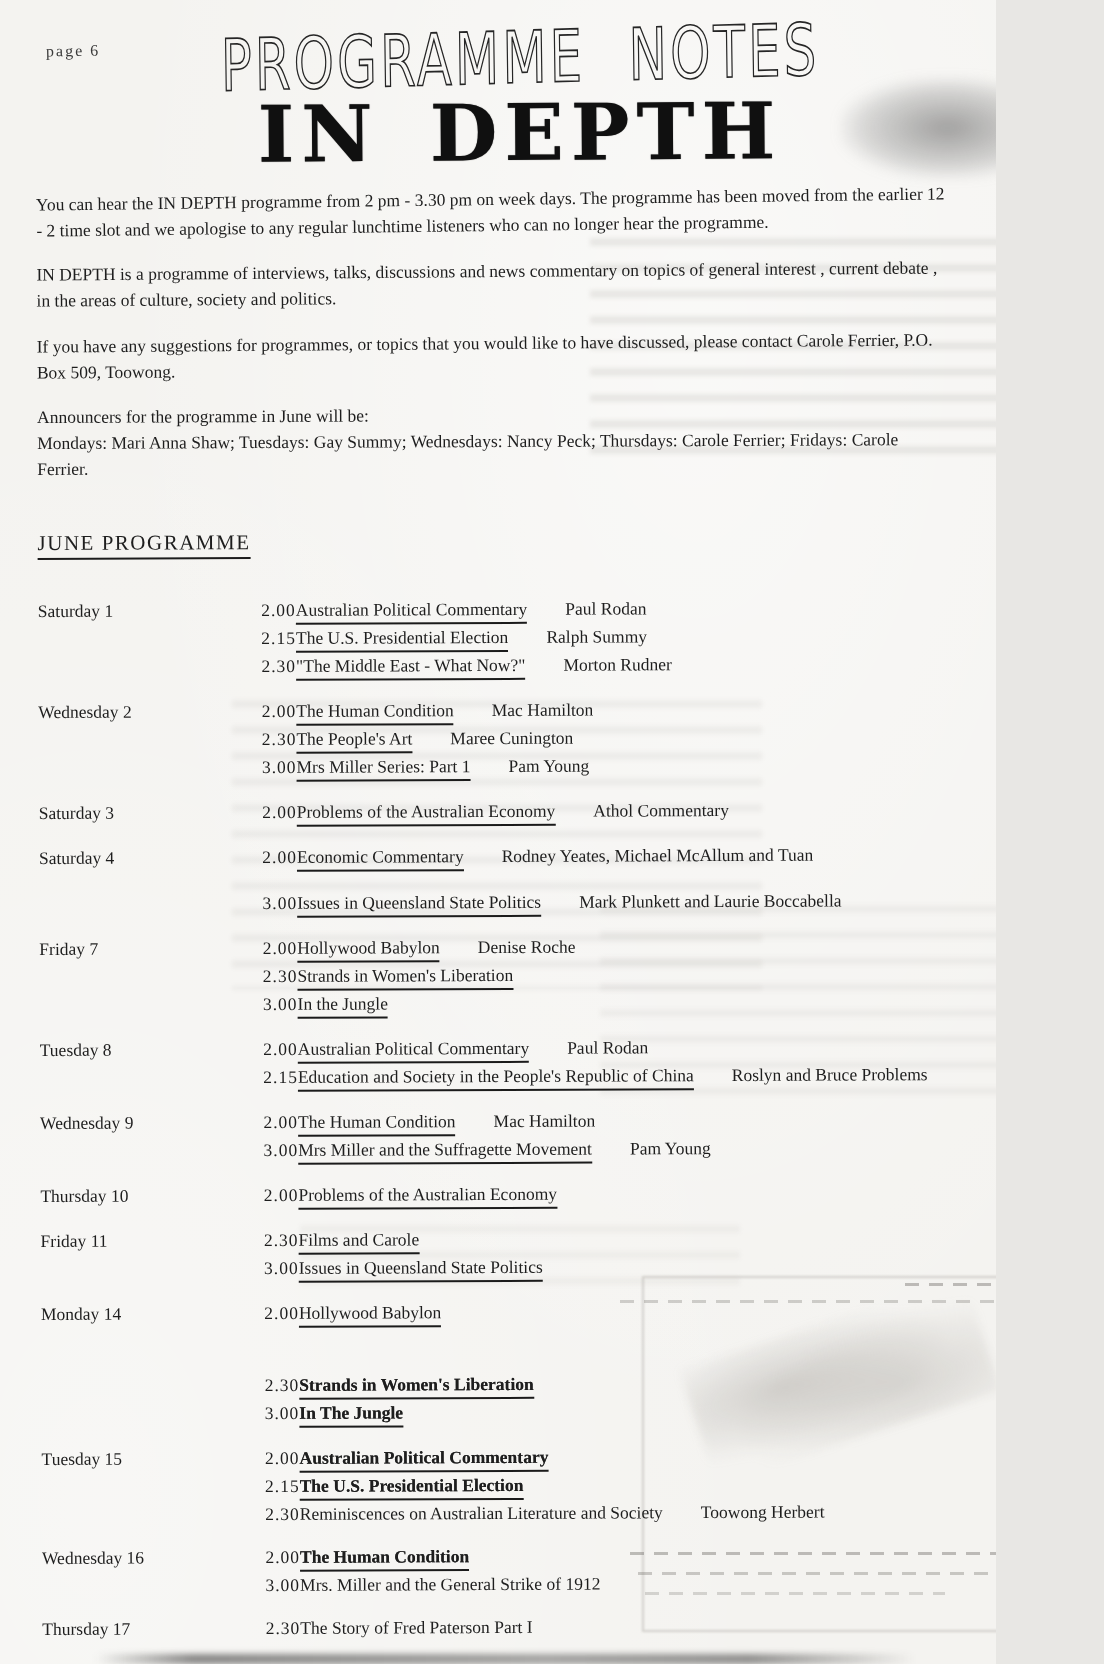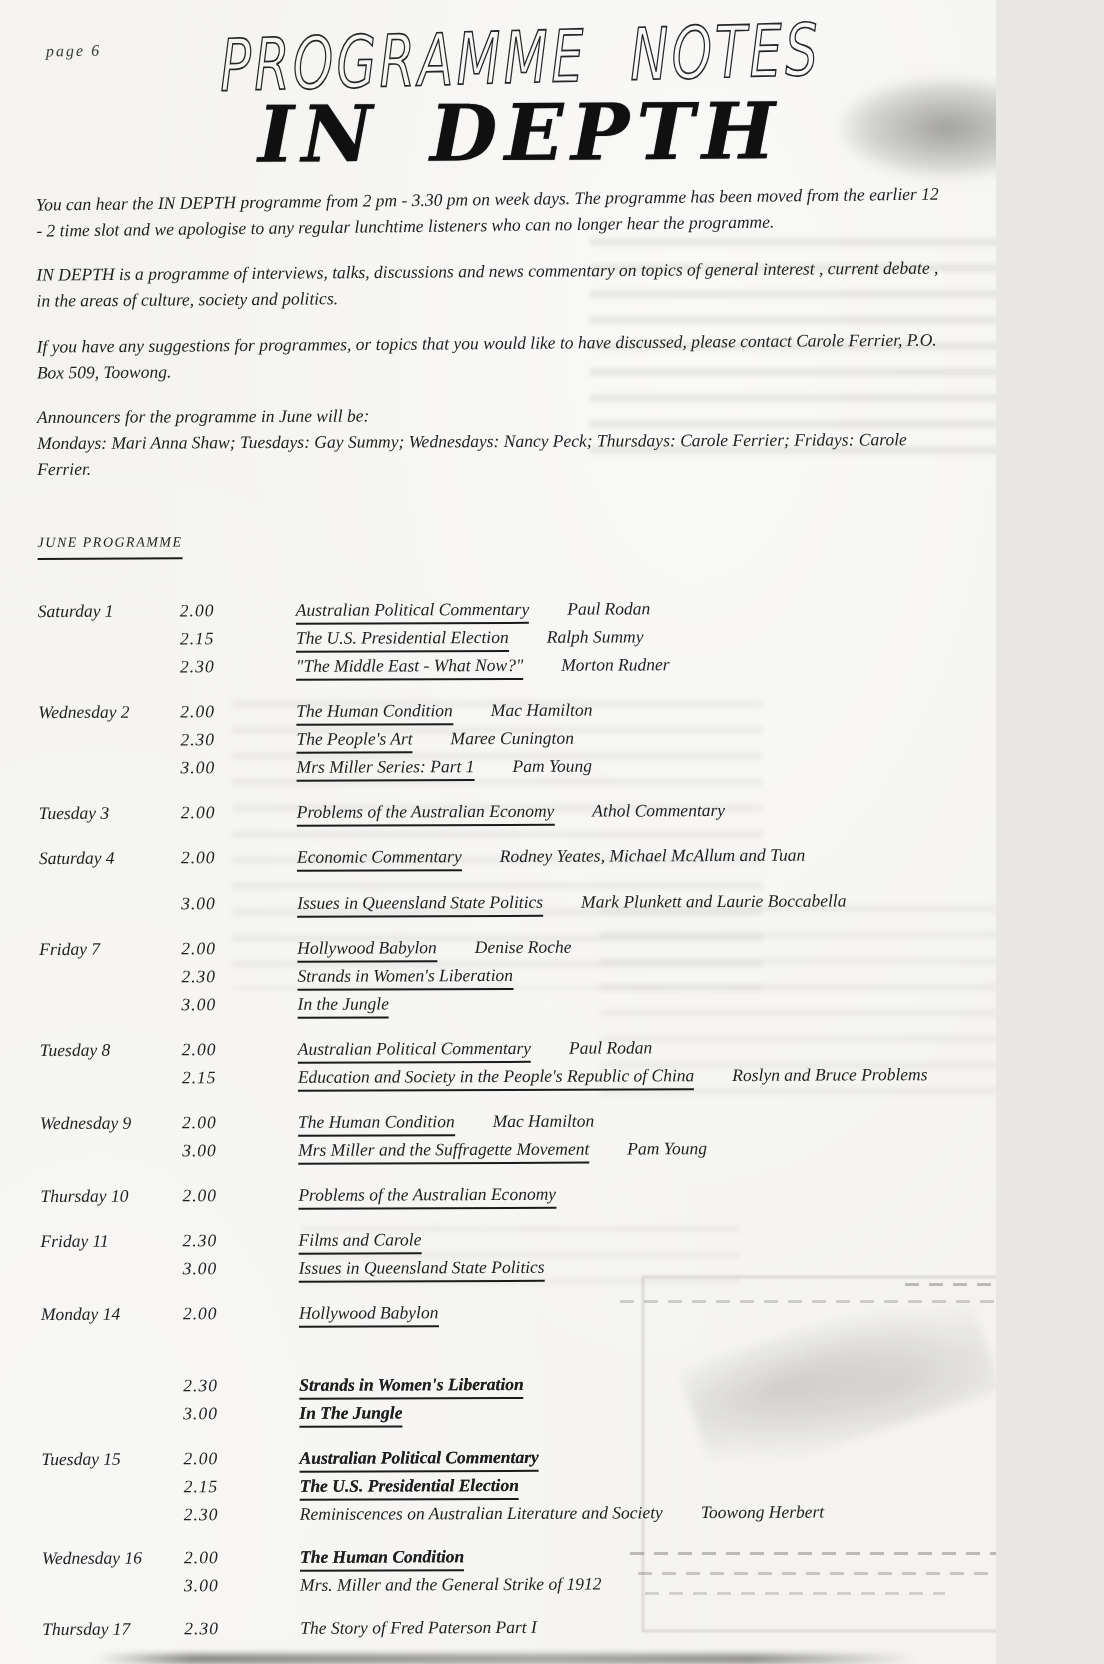--- a/index.html
+++ b/index.html
@@ -6,21 +6,20 @@
   .page{
     position:relative;
     width:996px;height:1664px;
     background:#f4f3f0;
     background-image:
       radial-gradient(ellipse at 70% 20%, rgba(255,255,255,.5), transparent 60%),
       radial-gradient(ellipse at 10% 90%, rgba(255,255,255,.35), transparent 55%);
     overflow:hidden;
     color:#1e1e1e;
     font-family:"Liberation Serif", serif;
-    font-style:italic;
   }
   .page-number{
     position:absolute;top:42px;left:46px;
     font-size:16px;letter-spacing:2px;color:#3a3a3a;
     transform:rotate(-1deg);
   }
   .masthead{
     position:relative;
     padding-top:26px;
     text-align:center;
@@ -61,37 +60,37 @@
     transform-origin:left top;
     z-index:2;
   }
   .para{margin:0 0 20px 0;max-width:1012px;}
   .para.tilt1{transform:rotate(-.45deg);}
   .para.tilt2{transform:rotate(-.2deg);}
   .announcers-block{margin-bottom:30px;}
   .programme-heading{
     display:inline-block;
     margin:18px 0 0 0;
-    font-size:14px;
+    font-size:21px;
     font-weight:normal;
     letter-spacing:1.5px;
     border-bottom:2px solid #1c1c1c;
     padding-bottom:2px;
   }
   #schedule{margin-top:38px;}
   .sgroup{margin-bottom:17px;}
   .srow{
     display:flex;
     align-items:baseline;
     line-height:26px;
   }
   .srow.gap-sm{margin-top:18px;}
   .srow.gap-lg{margin-top:44px;}
   .col-day{width:142px;flex:none;}
-  .col-time{width:116px;flex:none;letter-spacing:1px;}
+  .col-time{width:116px;flex:none;letter-spacing:1px;text-align:right;}
   .col-title{flex:1;white-space:nowrap;}
   .ptitle{display:inline-block;}
   .ptitle.u{border-bottom:2px solid #1b1b1b;padding-bottom:0px;}
   .ptitle.b{font-weight:bold;text-shadow:0 0 .6px rgba(0,0,0,.7);}
   .speaker{margin-left:38px;}
   
   .artifact{position:absolute;pointer-events:none;z-index:1;}
   .ghost-lines{
     background:repeating-linear-gradient(
       180deg,
@@ -191,21 +190,21 @@
             <div class="col-title"><span class="ptitle u">The People's Art</span><span class="speaker">Maree Cunington</span></div>
           </div>
           <div class="srow">
             <div class="col-day"></div>
             <div class="col-time">3.00</div>
             <div class="col-title"><span class="ptitle u">Mrs Miller Series: Part 1</span><span class="speaker">Pam Young</span></div>
           </div>
         </div>
         <div class="sgroup">
           <div class="srow">
-            <div class="col-day">Tuesday 3</div>
+            <div class="col-day">Saturday 3</div>
             <div class="col-time">2.00</div>
             <div class="col-title"><span class="ptitle u">Problems of the Australian Economy</span><span class="speaker">Athol Commentary</span></div>
           </div>
         </div>
         <div class="sgroup">
           <div class="srow">
             <div class="col-day">Saturday 4</div>
             <div class="col-time">2.00</div>
             <div class="col-title"><span class="ptitle u">Economic Commentary</span><span class="speaker">Rodney Yeates, Michael McAllum and Tuan</span></div>
           </div>

